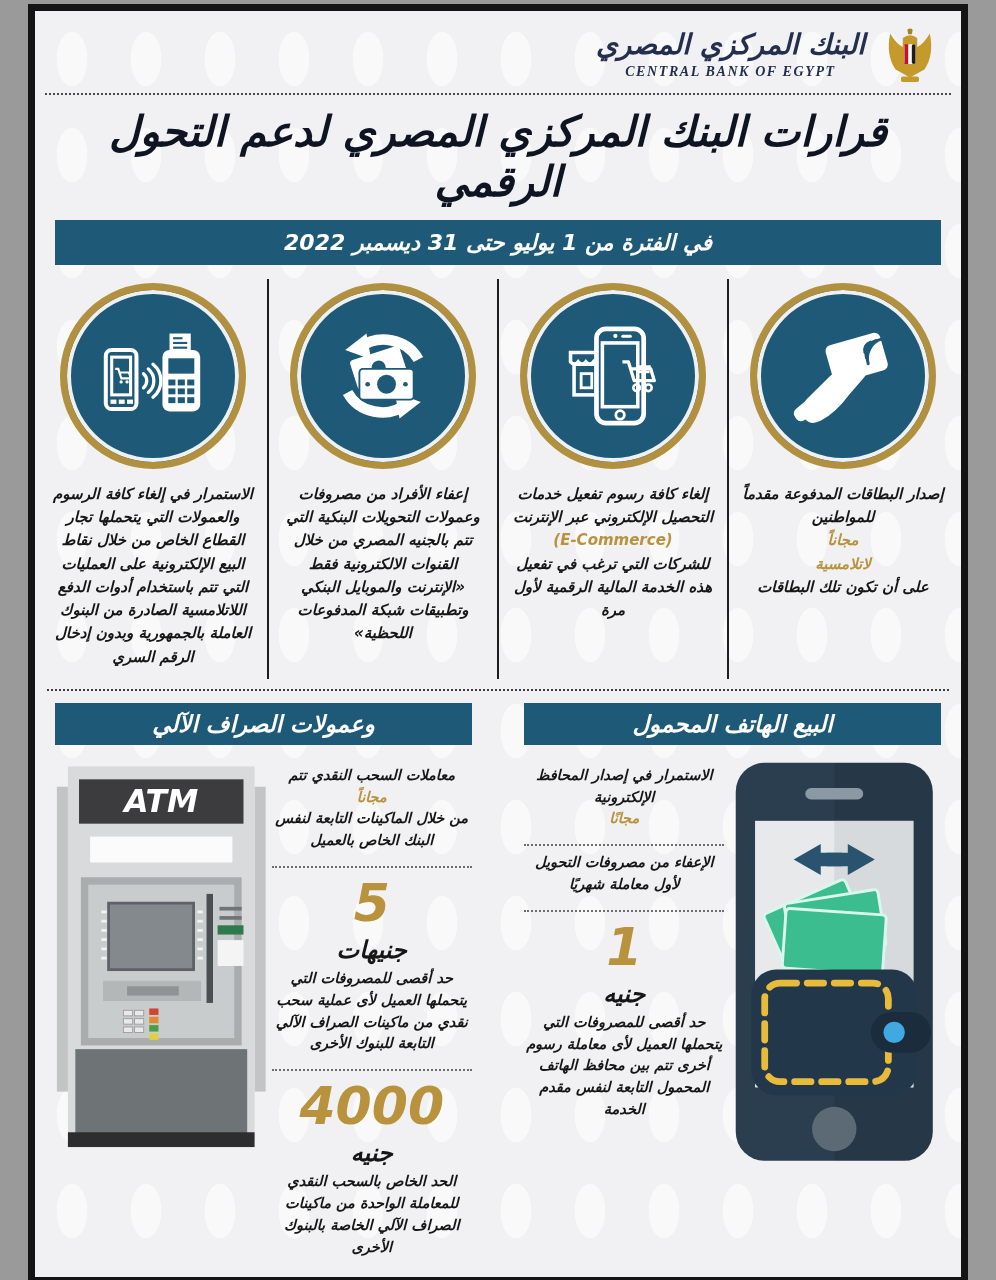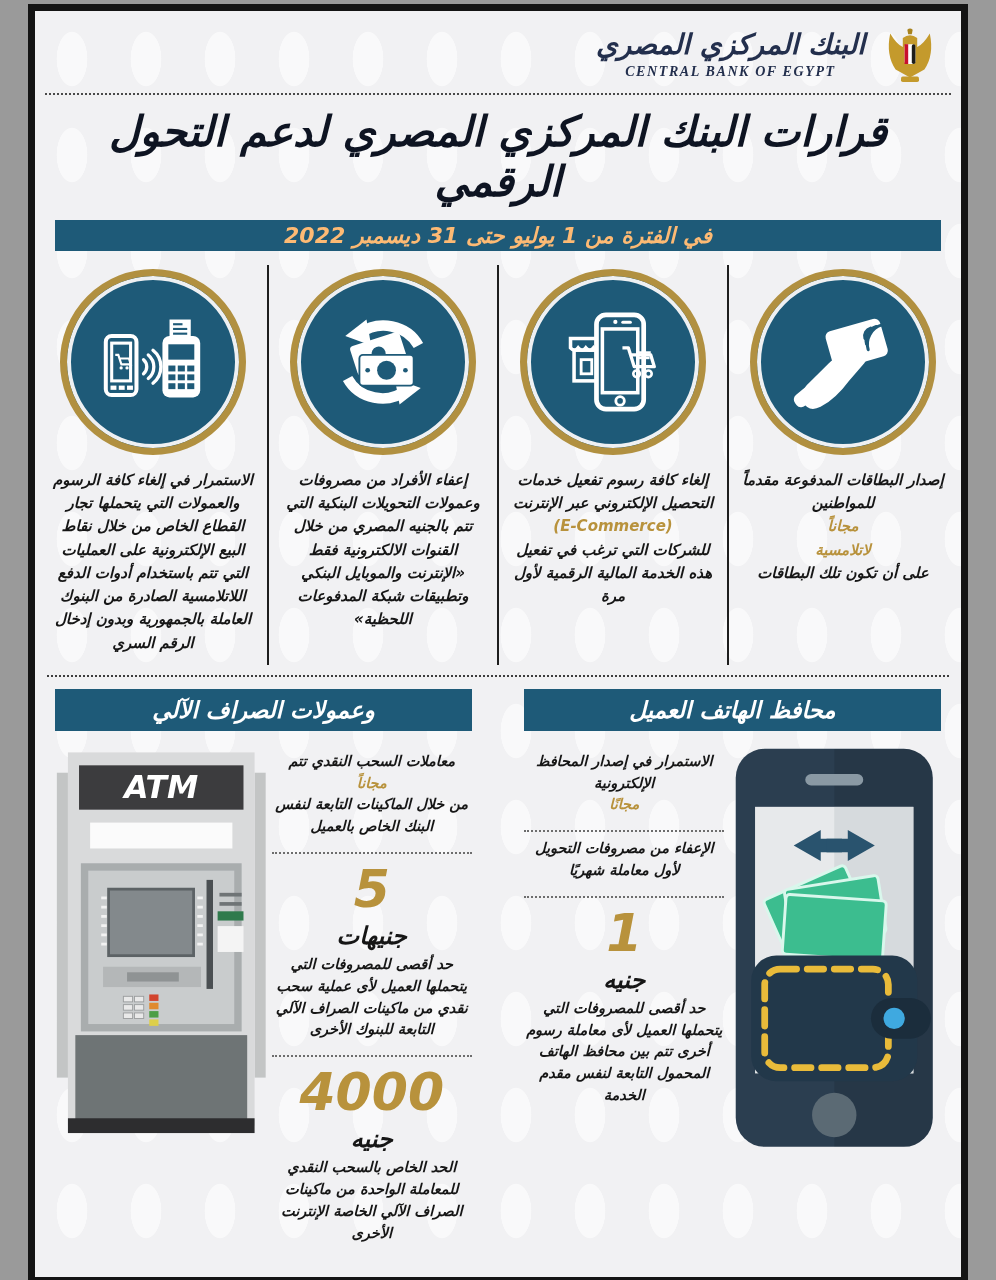--- a/index.html
+++ b/index.html
@@ -15,21 +15,21 @@
   }
   
   .header{display:flex;align-items:center;justify-content:flex-start;gap:18px;padding:14px 24px 8px;}
   .emblem svg{width:54px;height:60px;display:block;}
   .logo-block{text-align:center;}
   .logo-ar{font-family:"DejaVu Serif",serif;font-weight:bold;font-size:28px;color:#232f4d;line-height:1.1;}
   .logo-en{font-family:"Liberation Serif",serif;font-weight:bold;font-size:14px;letter-spacing:1.6px;color:#232f4d;margin-top:3px;}
   .dotted{border-top:2px dotted #4a4a4a;margin:0 10px;}
   
   .title{font-size:42px;font-weight:bold;color:#0e1422;text-align:center;padding:12px 8px 10px;line-height:1.2;}
-  .band{background:#1e5a78;color:#fdba74;font-weight:bold;font-size:22px;text-align:center;margin:2px 20px 0;padding:3px 0;}
+  .band{background:#1e5a78;color:#ffffff;font-weight:bold;font-size:22px;text-align:center;margin:2px 20px 0;padding:10px 0;}
   
   .decisions{display:flex;padding:14px 4px 2px;}
   .decision{flex:1;padding:4px 10px 10px;}
   .decision + .decision{border-inline-start:2px solid #1e1e1e;}
   .circle{width:172px;height:172px;border-radius:50%;background:#1e5a78;border:7px solid #b19040;
     box-shadow:inset 0 0 0 4px #eef0f2;margin:0 auto;display:flex;align-items:center;justify-content:center;}
   .circle svg{width:118px;height:118px;}
   .d-text{margin-top:14px;text-align:center;font-weight:bold;font-size:15px;line-height:1.55;}
   .seg{display:block;}
   .seg.gold{color:#b8923c;}
@@ -183,21 +183,21 @@
           <span class="seg">الاستمرار في إلغاء كافة الرسوم والعمولات التي يتحملها تجار القطاع الخاص من خلال نقاط البيع الإلكترونية على العمليات التي تتم باستخدام أدوات الدفع اللاتلامسية الصادرة من البنوك العاملة بالجمهورية وبدون إدخال الرقم السري</span>
         </div>
     </div>
   </div>
 
   <div class="sep"></div>
 
   <div class="panels">
 
     <div class="panel">
-      <div class="panel-head">محافظ الهاتف العميل</div>
+      <div class="panel-head">البيع الهاتف المحمول</div>
       <div class="panel-body">
         <div class="illus">
           <svg viewBox="0 0 220 420" aria-hidden="true">
             <defs>
                 <clipPath id="pc">
                   <rect x="8" y="4" width="204" height="412" rx="30"></rect>
                 </clipPath>
             <clipPath id="sc">
                   <rect x="28" y="64" width="164" height="276"></rect>
                 </clipPath>
@@ -249,21 +249,21 @@
               <span class="seg">من خلال الماكينات التابعة لنفس البنك الخاص بالعميل</span>
             </div>
           <div class="block">
               <span class="seg big">5</span>
               <span class="seg unit">جنيهات</span>
               <span class="seg">حد أقصى للمصروفات التي يتحملها العميل لأى عملية سحب نقدي من ماكينات الصراف الآلي التابعة للبنوك الأخرى</span>
             </div>
           <div class="block">
               <span class="seg big">4000</span>
               <span class="seg unit">جنيه</span>
-              <span class="seg">الحد الخاص بالسحب النقدي للمعاملة الواحدة من ماكينات الصراف الآلي الخاصة الإنترنت الأخرى</span>
+              <span class="seg">الحد الخاص بالسحب النقدي للمعاملة الواحدة من ماكينات الصراف الآلي الخاصة بالبنوك الأخرى</span>
             </div>
         </div>
         <div class="illus">
           <svg viewBox="0 0 230 430" aria-hidden="true">
             <rect x="2" y="30" width="12" height="330" fill="#c3c5c5"></rect>
             <rect x="216" y="30" width="12" height="330" fill="#c3c5c5"></rect>
             <rect x="14" y="8" width="202" height="404" fill="#d9dadb"></rect>
             <rect x="26" y="22" width="178" height="48" fill="#3c3c3e"></rect>
             <text x="115" y="57" text-anchor="middle" font-family="DejaVu Sans, sans-serif" font-size="34" font-weight="bold" fill="#ffffff">ATM</text>
             <rect x="38" y="84" width="154" height="28" fill="#fbfbfb"></rect>

